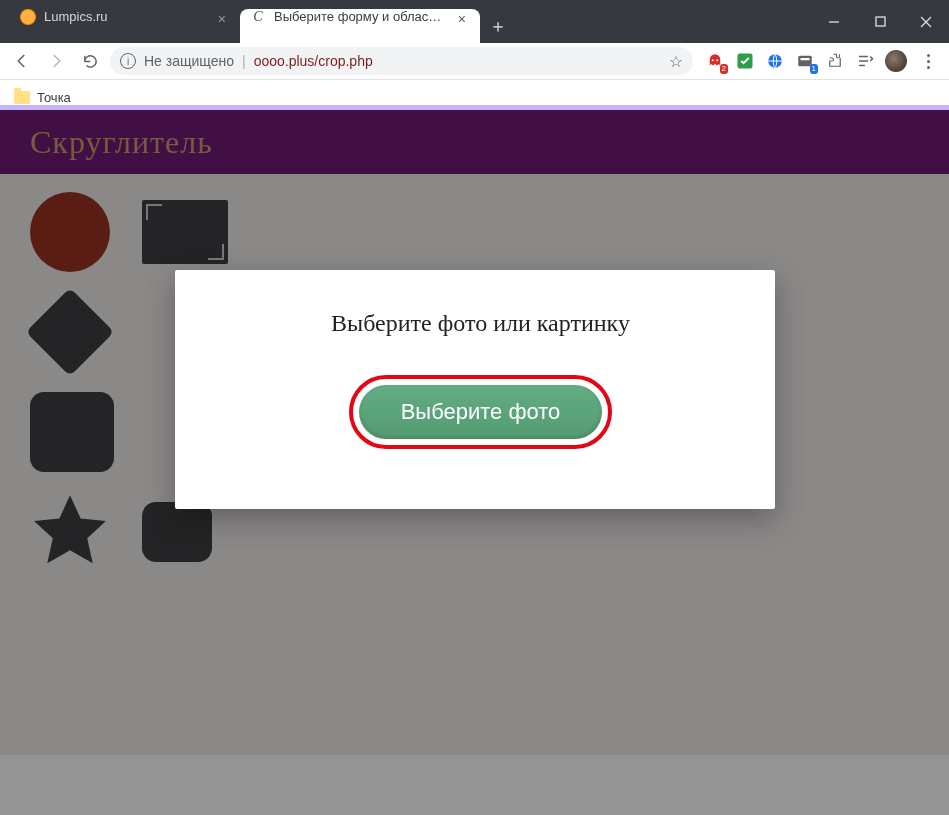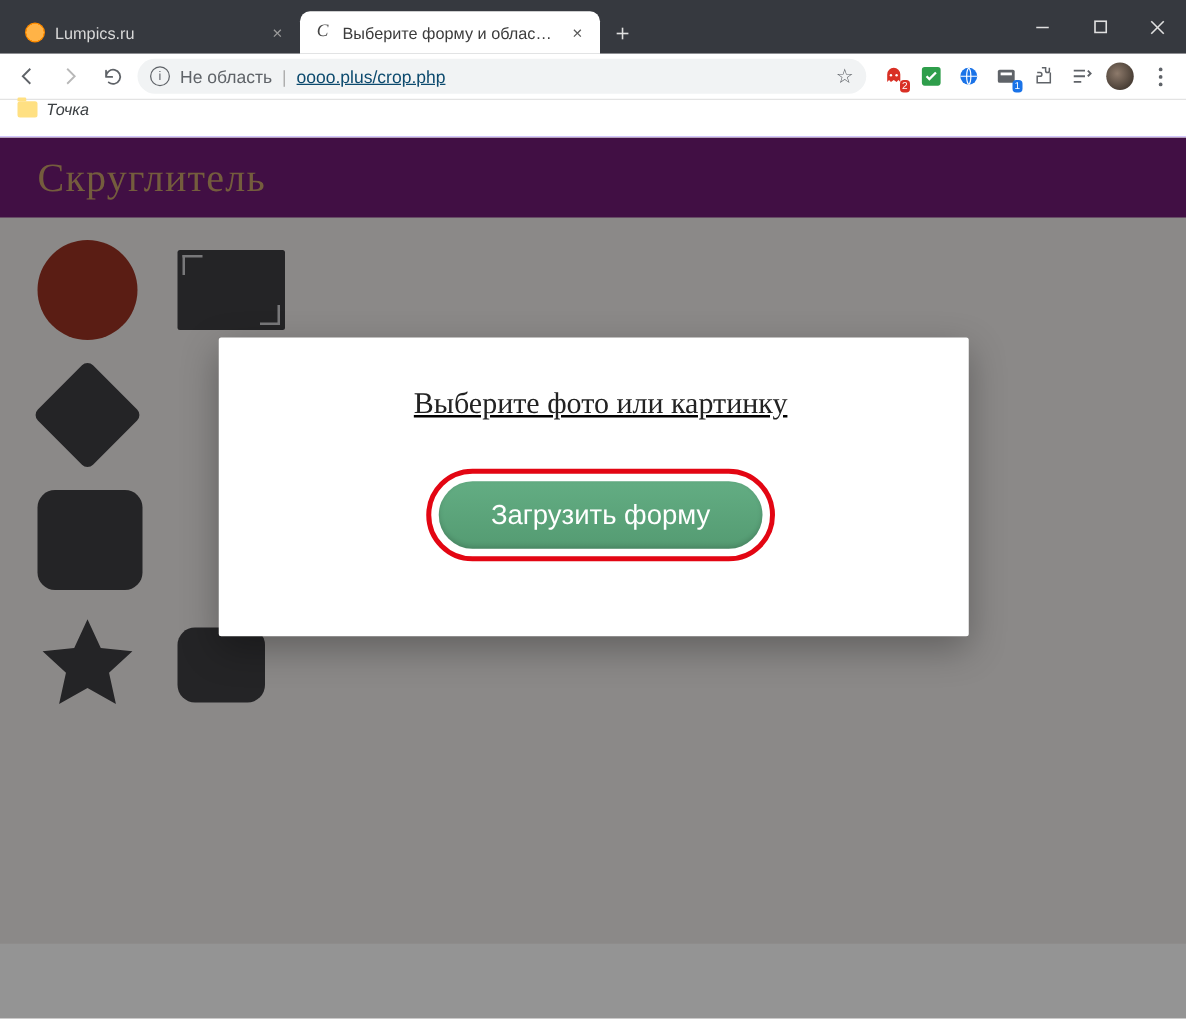--- a/index.html
+++ b/index.html
@@ -9,21 +9,21 @@
   .titlebar {
     height: 43px;
     background: #36393f;
     display: flex;
     align-items: flex-end;
     padding-left: 10px;
   }
   .tab {
     height: 34px;
     display: flex;
-    align-items: center;
+    align-items: flex-start;
     padding: 0 10px;
     font-size: 13px;
     color: #d8d8d8;
     gap: 8px;
     min-width: 230px;
     max-width: 240px;
     border-top-left-radius: 8px;
     border-top-right-radius: 8px;
     cursor: pointer;
   }
@@ -79,40 +79,39 @@
     display: flex; align-items: center; padding: 0 10px; gap: 8px;
     color: #202124; font-size: 14px;
   }
   .omnibox .info-icon {
     width: 16px; height: 16px; border: 1.3px solid #5f6368; border-radius: 50%;
     display: inline-flex; align-items: center; justify-content: center; font-size: 10px; color:#5f6368;
     flex: 0 0 auto;
   }
   .omnibox .sec-label { color: #5f6368; }
   .omnibox .sep { color: #adadad; }
-  .omnibox .url-text { color: #0c4a6e; text-decoration: underline; }
+  .omnibox .url-text { color: #7f1d1d; }
   .omnibox .star { margin-left: auto; color: #5f6368; font-size: 16px; cursor: pointer; }
   .ext-area { display: flex; align-items: center; gap: 10px; padding: 0 2px 0 6px; }
   .ext-icon { width: 20px; height: 20px; display: flex; align-items: center; justify-content: center; cursor: pointer; }
   .badge-icon { position: relative; }
   .badge-icon .mini-badge {
     position: absolute; right: -3px; bottom: -3px; background: #d93025; color: #fff;
     font-size: 8px; border-radius: 3px; padding: 0 2px; line-height: 10px;
   }
   .avatar { width: 22px; height: 22px; border-radius: 50%;
     background: radial-gradient(circle at 40% 40%, #8d7a6b, #4a3f36 70%); cursor: pointer; }
   .menu-dots { width: 22px; display: flex; flex-direction: column; align-items: center; gap: 3px; cursor: pointer; }
   .menu-dots span { width: 3px; height: 3px; background: #5f6368; border-radius: 50%; }
 
   
   .bookmarks {
-    height: 30px; background: #fff; display: flex; align-items: flex-start;
+    height: 30px; background: #fff; display: flex; align-items: flex-end;
     padding: 0 14px; gap: 8px; font-size: 13px; color: #3c4043;
-    border-bottom: 1px solid #c4b5fd;
-    font-style: italic;
+    border-bottom: 5px solid #c4b5fd;
   }
   .bm-folder { width: 16px; height: 13px; background: #ffe082; border-radius: 2px; position: relative; }
   .bm-folder::before { content:""; position:absolute; top:-3px; left:0; width:7px; height:3px; background:#ffe082; border-radius:1px 1px 0 0;}
 
   
   .viewport {
     position: relative;
     width: 100%;
     height: calc(815px - 43px - 37px - 30px);
     background: #f0edeb;
@@ -166,21 +165,20 @@
   
   .overlay {
     position: absolute; inset: 0; background: rgba(0,0,0,.42);
     display: flex; align-items: flex-start; justify-content: center;
     padding-top: 160px;
   }
   .modal {
     width: 600px; background: #fff; border-radius: 2px;
     padding: 40px 18px 60px 30px; text-align: center;
     box-shadow: 0 10px 30px rgba(0,0,0,.3);
-    text-decoration: underline;
   }
   .modal-title {
     font-family: Georgia, "Times New Roman", serif;
     font-size: 24px; color: #222; margin-bottom: 38px;
   }
   .upload-wrap {
     display: inline-block;
     border: 4px solid #e30613;
     border-radius: 38px;
     padding: 6px;
@@ -250,21 +248,21 @@
       </svg>
   </div>
   <div class="nav-btn">
     <svg width="17" height="17" viewBox="0 0 24 24">
         <path d="M4 12a8 8 0 1 1 3 6.2M4 12V5m0 7h7" fill="none" stroke="#5f6368" stroke-width="2" stroke-linecap="round"></path>
       </svg>
   </div>
 
   <div class="omnibox">
     <span class="info-icon">i</span>
-    <span class="sec-label">Не область</span>
+    <span class="sec-label">Не защищено</span>
     <span class="sep">|</span>
     <span class="url-text">oooo.plus/crop.php</span>
     <span class="star">☆</span>
   </div>
 
   <div class="ext-area">
     <div class="ext-icon badge-icon">
       <svg width="18" height="18" viewBox="0 0 24 24">
           <path d="M12 3a7 7 0 0 0-7 7v8l2-2 2 2 3-2 3 2 2-2 2 2v-8a7 7 0 0 0-7-7z" fill="#d93025"></path>
           <circle cx="9" cy="11" r="1.3" fill="#fff"></circle>
@@ -344,17 +342,17 @@
       </div>
     </div>
 
     <div class="footer-strip"></div>
   </div>
 
   <div class="overlay">
     <div class="modal">
       <div class="modal-title">Выберите фото или картинку</div>
       <div class="upload-wrap">
-        <button class="upload-btn">Загрузить форму</button>
+        <button class="upload-btn">Выберите фото</button>
       </div>
     </div>
   </div>
 </div>
 
 </body></html>

